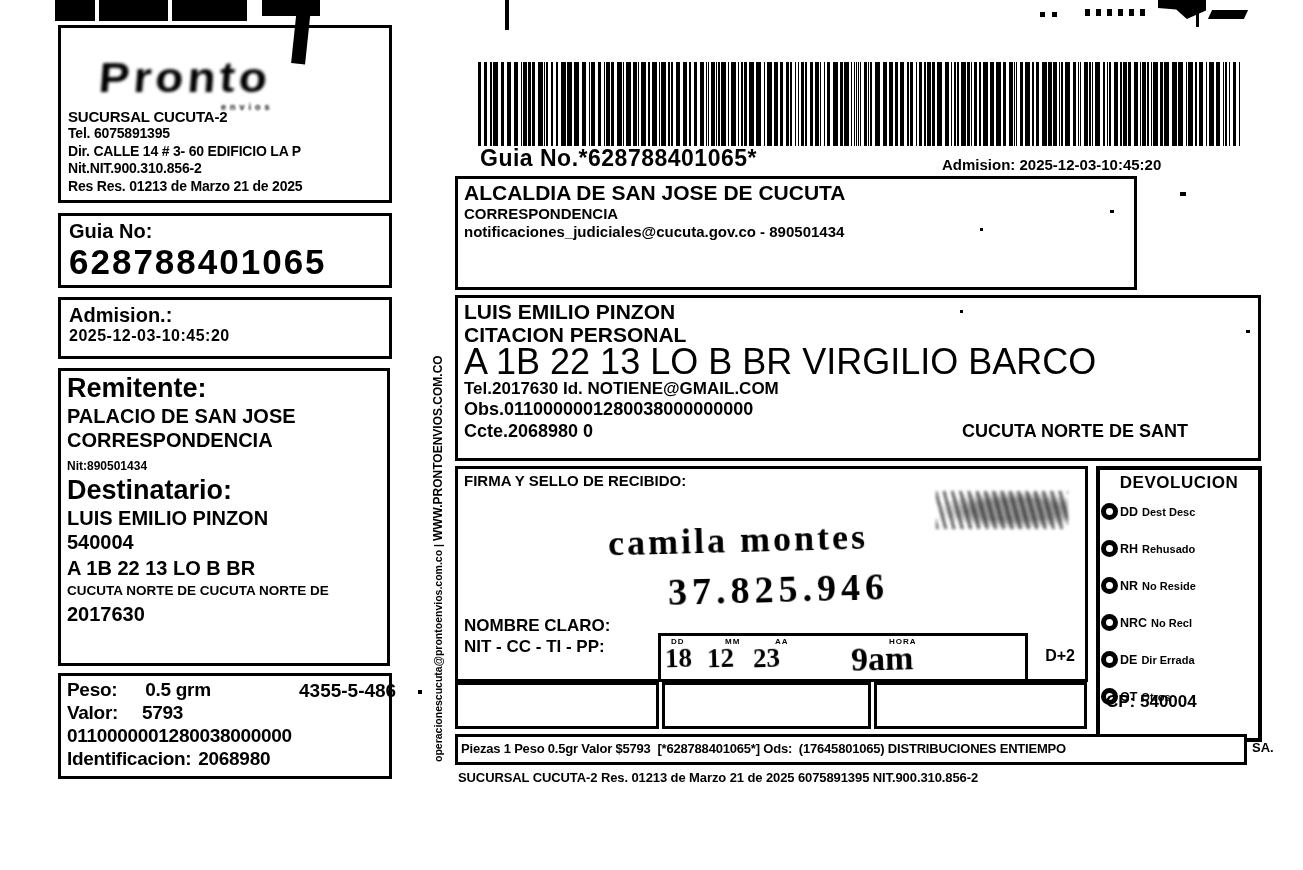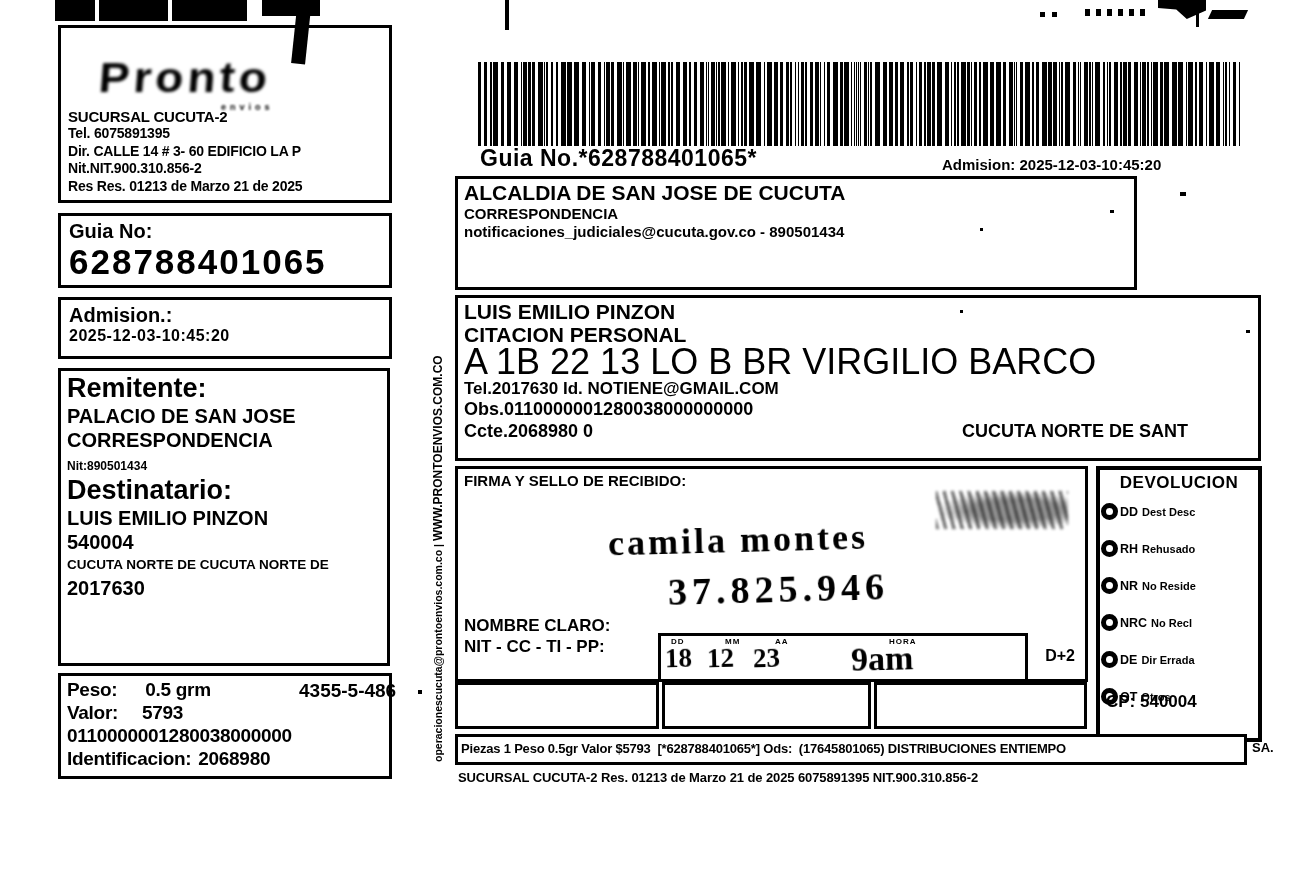--- a/index.html
+++ b/index.html
@@ -131,20 +131,21 @@
   </div>
 
   <div class="box" id="parties-box">
     <div class="h27">Remitente:</div>
     <div class="l20">PALACIO DE SAN JOSE</div>
     <div class="l20">CORRESPONDENCIA</div>
     <div id="rem-nit">Nit:890501434</div>
     <div class="h27">Destinatario:</div>
     <div class="l20">LUIS EMILIO PINZON</div>
     <div class="l20">540004</div>
+    <div class="l20" style="margin-top:2px;">A 1B 22 13 LO B BR</div>
     <div class="l13 ws nw" style="margin-top:2px;">CUCUTA NORTE DE  CUCUTA NORTE DE</div>
     <div class="l20" style="margin-top:3px;">2017630</div>
   </div>
 
   <div class="box" id="peso-box">
     <div class="r">
       <span>Peso:</span><span style="display:inline-block;width:28px;"></span><span>0.5 grm</span>
     </div>
     <div id="peso-ref">4355-5-486</div>
     <div class="r">

